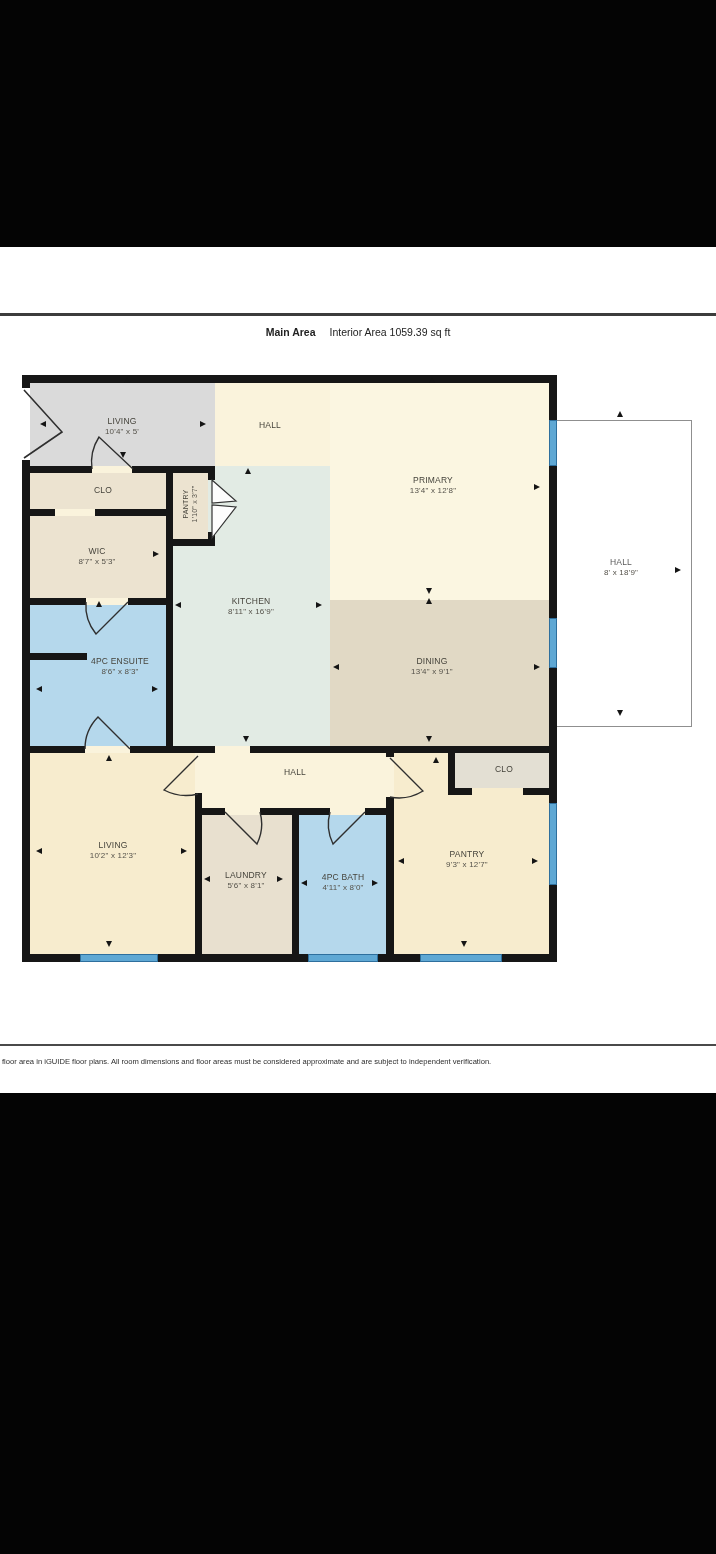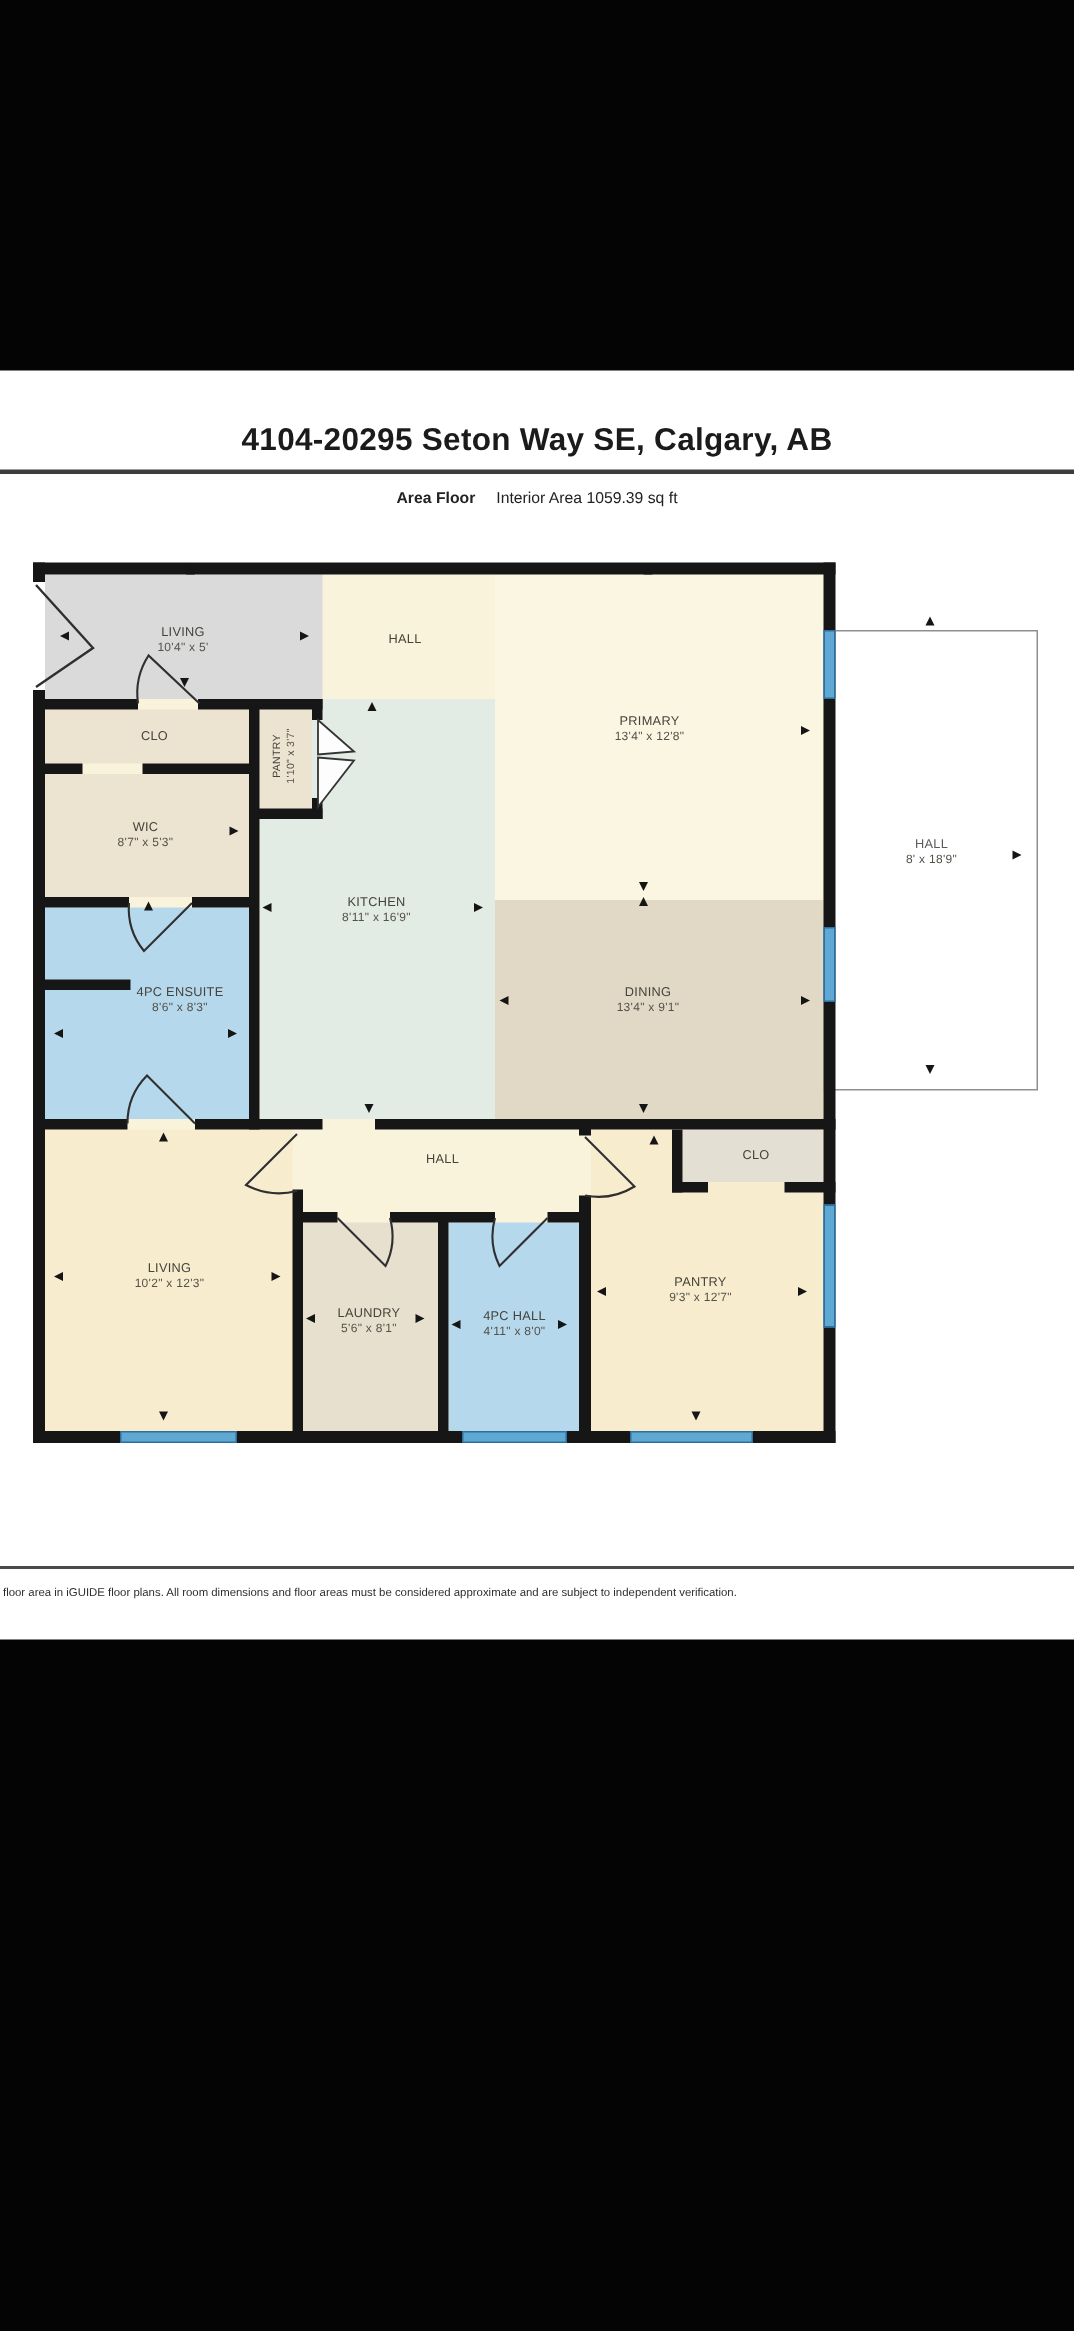--- a/index.html
+++ b/index.html
@@ -34,24 +34,23 @@
   .ar.right{border-top:3.5px solid transparent;border-bottom:3.5px solid transparent;border-left:6px solid #151515;}
   svg.doors{position:absolute;left:0;top:0;z-index:5;pointer-events:none;}
 </style>
 </head>
 <body>
 
 <div id="screen">
 
   <div class="paper"></div>
 
-  <div class="title">4104-20295 Seton Way SE, Calgary, AB</div>
   <div class="rule"></div>
   <div class="subtitle">
-    <span class="fl">Area Floor</span><span>Interior Area 1059.39 sq ft</span>
+    <span class="fl">Main Area</span><span>Interior Area 1059.39 sq ft</span>
   </div>
 
   <div class="patio"></div>
 
   <div class="fill" style="left:30px;top:383px;width:519px;height:571px;background:#faf3dc"></div>
   <div class="fill" style="left:330px;top:383px;width:219px;height:217px;background:#fbf6e1"></div>
   <div class="fill" style="left:30px;top:383px;width:185px;height:83px;background:#dadada"></div>
   <div class="fill" style="left:30px;top:473px;width:136px;height:36px;background:#ece3d0"></div>
   <div class="fill" style="left:30px;top:516px;width:136px;height:82px;background:#ece3d0"></div>
   <div class="fill" style="left:30px;top:605px;width:136px;height:141px;background:#b5d8ec"></div>
@@ -120,21 +119,21 @@
   <div class="rl pat" style="left:621px;top:568px"><span>HALL</span><span class="dm">8' x 18'9"</span></div>
   <div class="rl" style="left:103px;top:491px"><span>CLO</span></div>
   <div class="rl rot" style="left:190px;top:504px;font-size:7px"><span>PANTRY</span><span class="dm" style="font-size:7px">1'10" x 3'7"</span></div>
   <div class="rl" style="left:97px;top:557px"><span>WIC</span><span class="dm">8'7" x 5'3"</span></div>
   <div class="rl" style="left:251px;top:607px"><span>KITCHEN</span><span class="dm">8'11" x 16'9"</span></div>
   <div class="rl" style="left:432px;top:667px"><span>DINING</span><span class="dm">13'4" x 9'1"</span></div>
   <div class="rl" style="left:120px;top:667px"><span>4PC ENSUITE</span><span class="dm">8'6" x 8'3"</span></div>
   <div class="rl" style="left:113px;top:851px"><span>LIVING</span><span class="dm">10'2" x 12'3"</span></div>
   <div class="rl" style="left:295px;top:773px"><span>HALL</span></div>
   <div class="rl" style="left:246px;top:881px"><span>LAUNDRY</span><span class="dm">5'6" x 8'1"</span></div>
-  <div class="rl" style="left:343px;top:883px"><span>4PC HALL</span><span class="dm">4'11" x 8'0"</span></div>
+  <div class="rl" style="left:343px;top:883px"><span>4PC BATH</span><span class="dm">4'11" x 8'0"</span></div>
   <div class="rl" style="left:467px;top:860px"><span>PANTRY</span><span class="dm">9'3" x 12'7"</span></div>
   <div class="rl" style="left:504px;top:770px"><span>CLO</span></div>
 
   <i class="ar up" style="left:124px;top:377px"></i>
   <i class="ar up" style="left:429px;top:377px"></i>
   <i class="ar left" style="left:40px;top:421px"></i>
   <i class="ar right" style="left:200px;top:421px"></i>
   <i class="ar down" style="left:120px;top:452px"></i>
   <i class="ar up" style="left:245px;top:468px"></i>
   <i class="ar right" style="left:534px;top:484px"></i>

